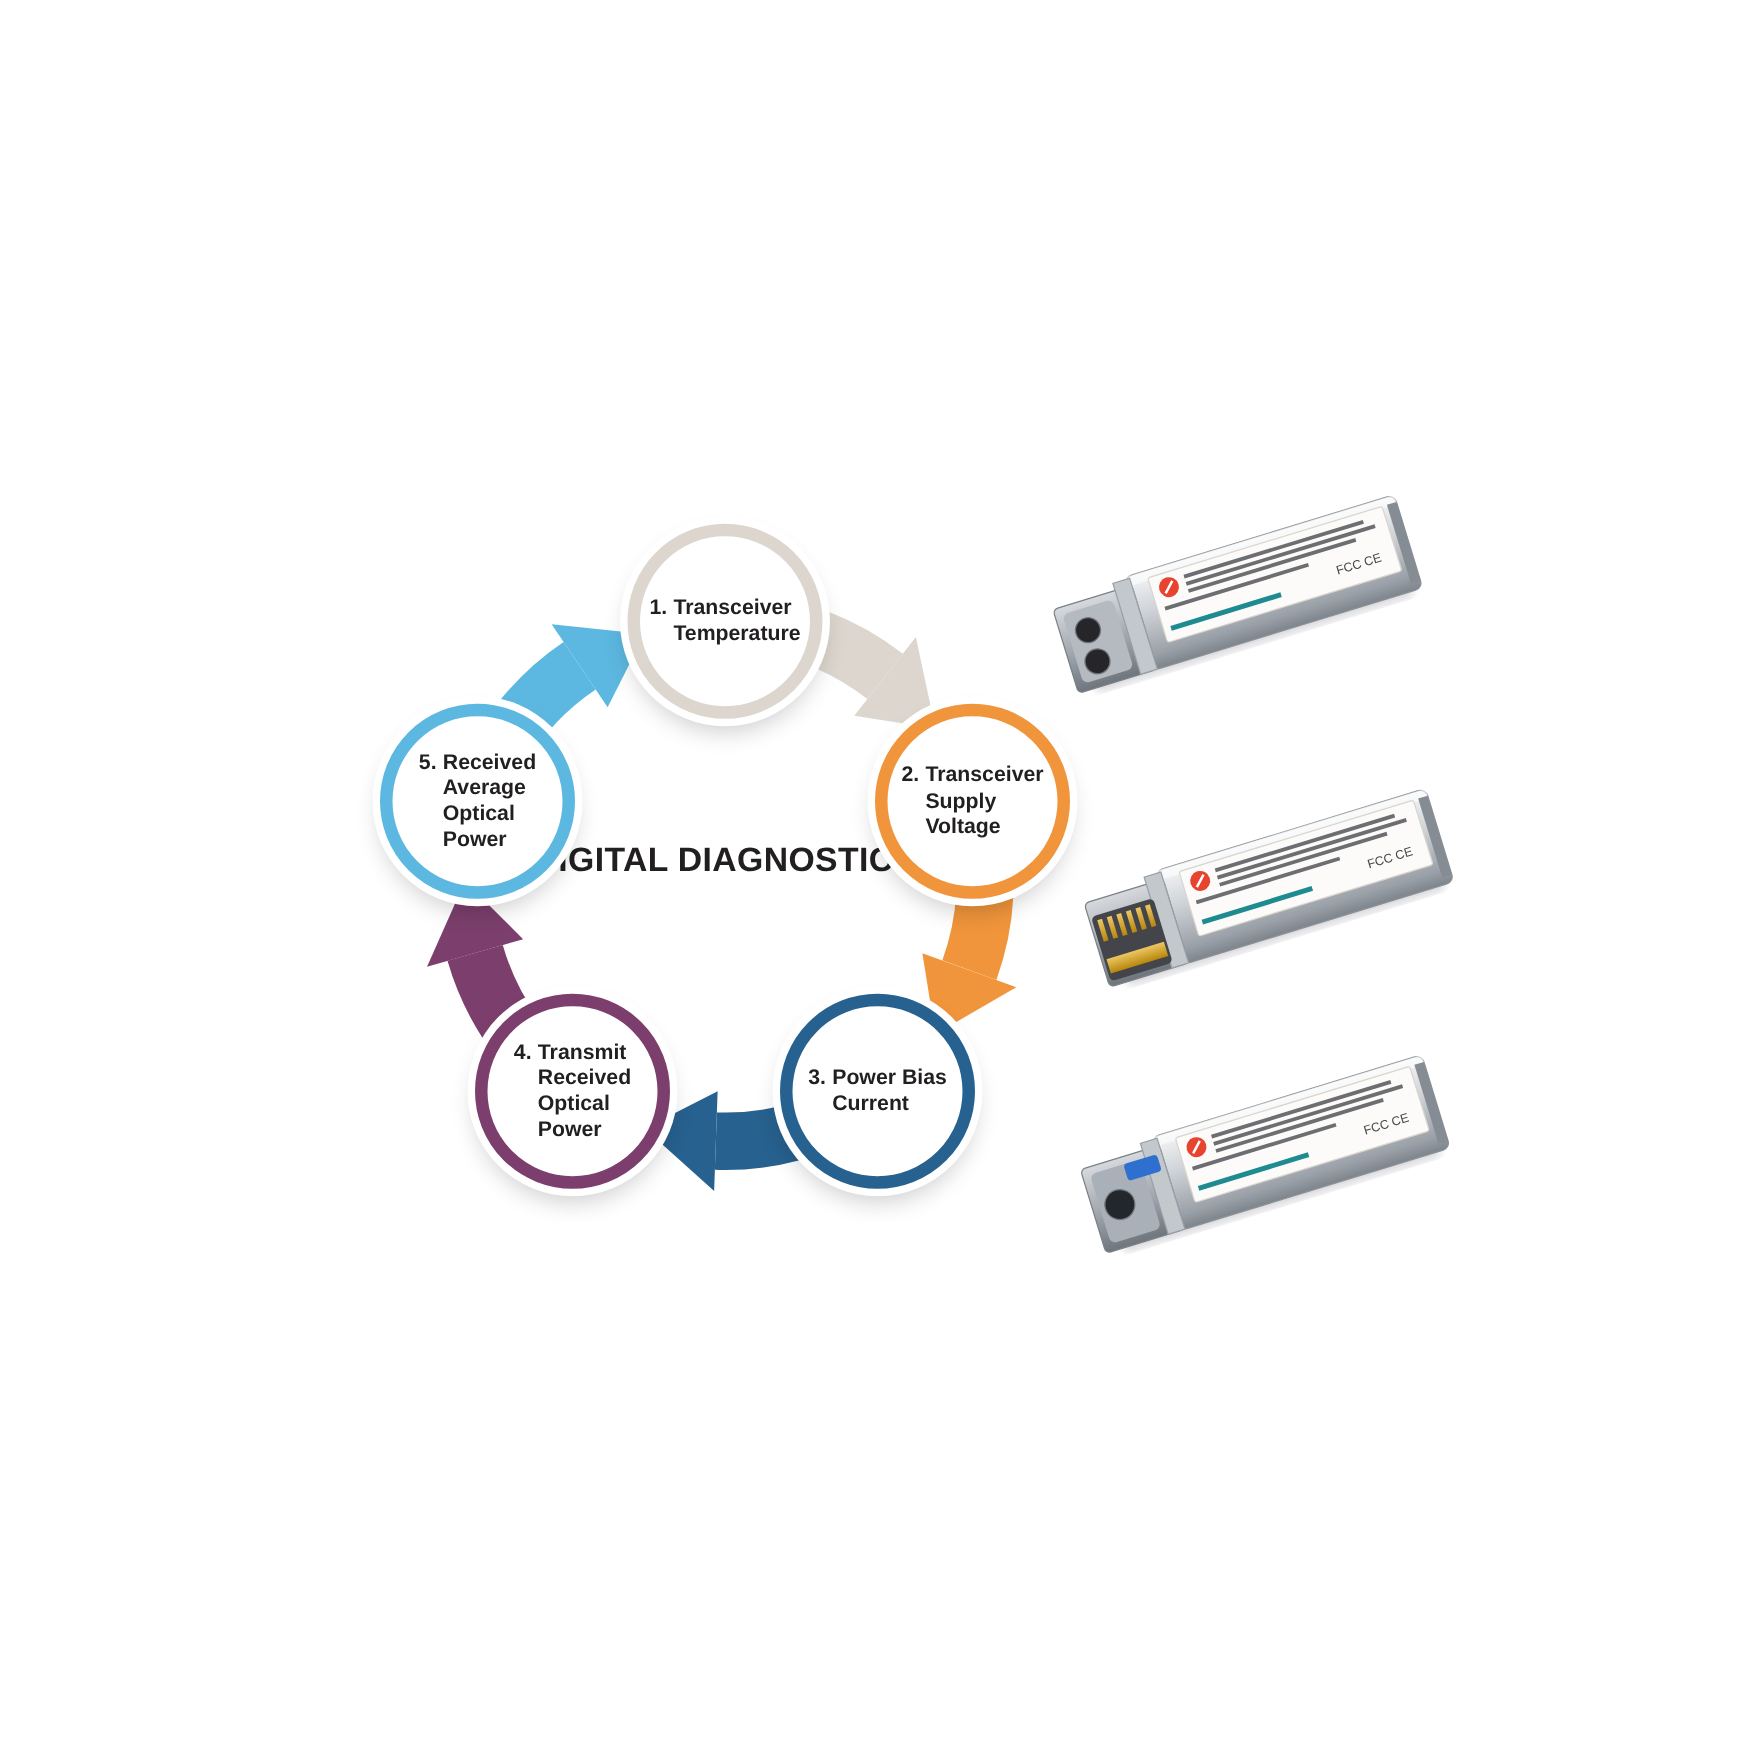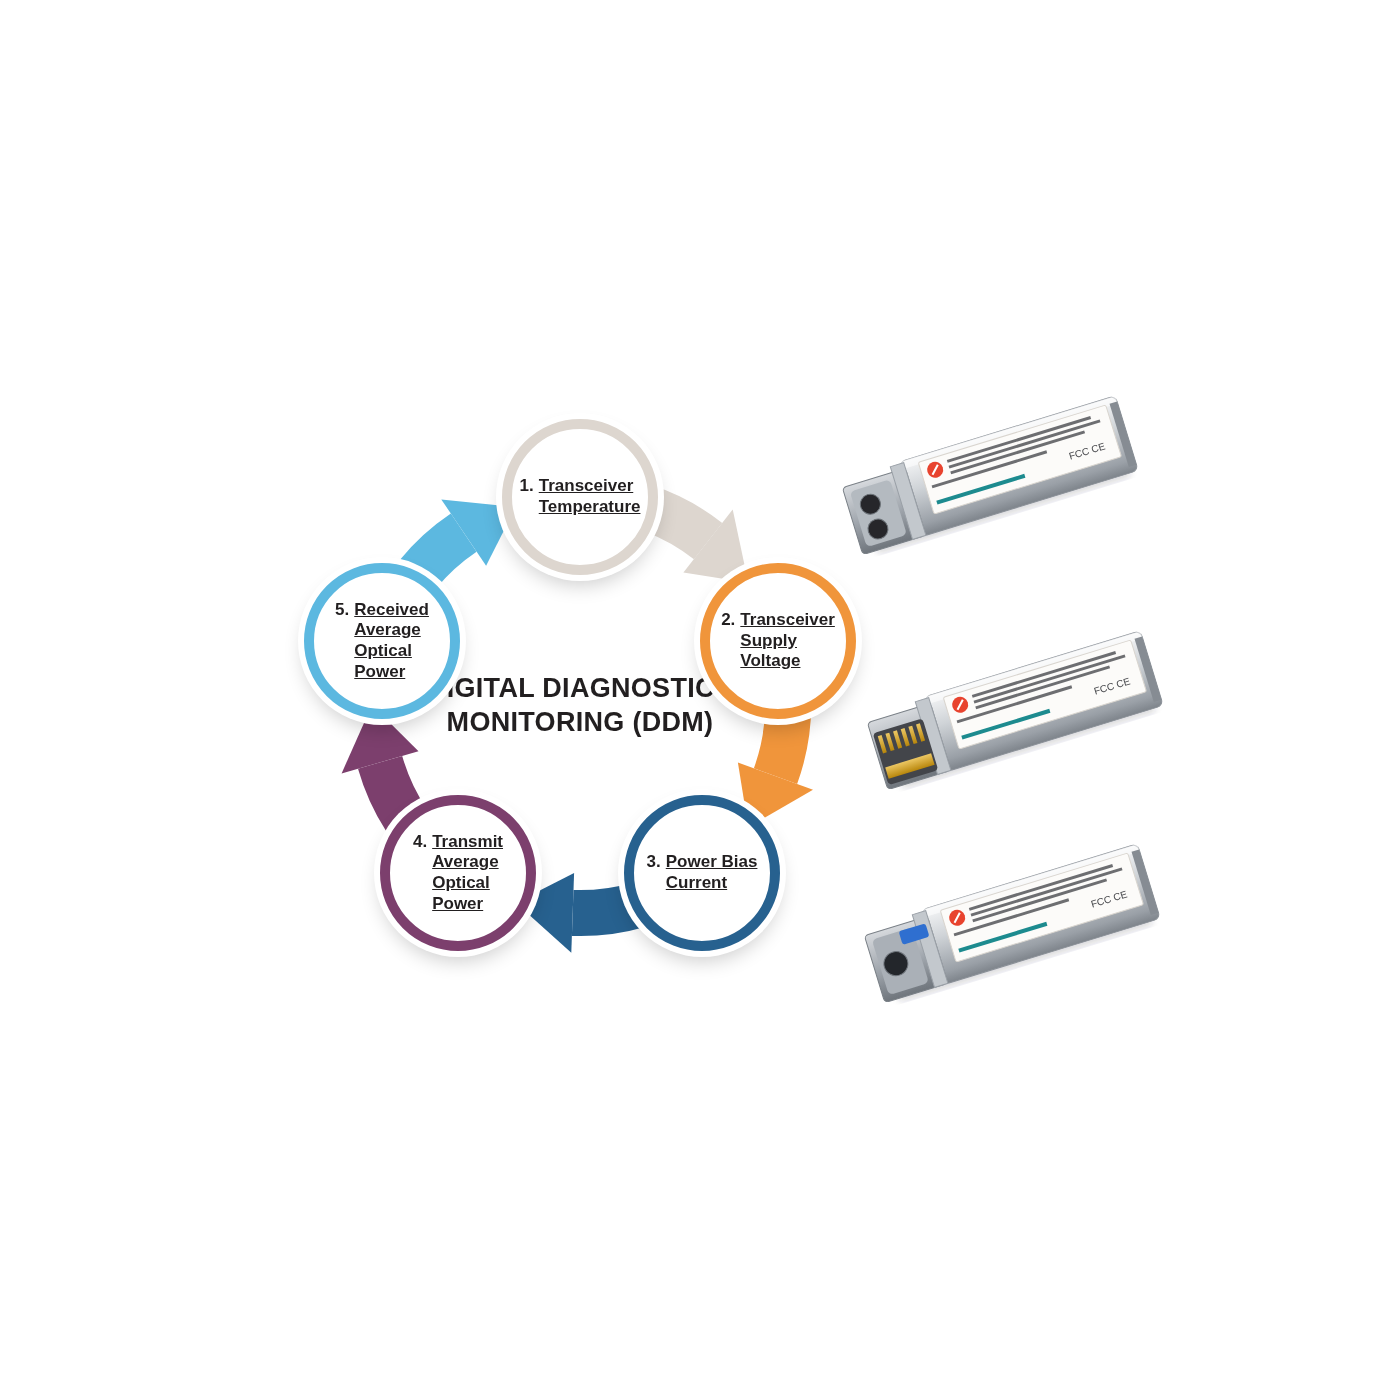--- a/index.html
+++ b/index.html
@@ -24,21 +24,21 @@
   .n1{border-color:#ddd6cf;left:502px;top:419px;}
   .n2{border-color:#f0953b;left:700px;top:563px;}
   .n3{border-color:#27618f;left:624px;top:795px;}
   .n4{border-color:#7c3f6d;left:380px;top:795px;}
   .n5{border-color:#5cb8e0;left:304px;top:563px;}
   .node-inner{
     display:flex;gap:5px;font-size:17px;font-weight:600;line-height:1.22;
     color:#221f20;text-align:left;max-width:126px;
   }
   .num{flex:0 0 auto;}
-  .lbl{white-space:pre-line;text-decoration:underline;}
+  .lbl{white-space:pre-line;}
   svg text{font-family:"Liberation Sans", sans-serif;}
 </style>
 </head>
 <body>
 
 <div class="canvas">
 
   <svg id="arrows" class="layer" viewBox="0 0 1400 1400">
 
     <path d="M 594.5 497.5 A 208 208 0 0 1 708.1 541.1" fill="none" stroke-width="46" stroke="#ddd6cf"></path>
@@ -151,21 +151,20 @@
       <rect x="0" y="8" width="66" height="70" rx="4" fill="url(#frontGrad)" stroke="#7a8087"></rect>
       <rect x="52" y="2" width="14" height="76" fill="#c3c8cd" stroke="#9aa0a7"></rect>
       <rect x="6" y="14" width="42" height="58" rx="5" fill="#aab0b7"></rect>
       <circle cx="22" cy="44" r="12" fill="#23262b" stroke="#70767d"></circle>
       <rect x="34" y="14" width="28" height="14" rx="3" fill="#2f6fd0"></rect>
     </g>
   </svg>
 
   <div class="center-title">
     <div>DIGITAL DIAGNOSTICS</div>
-    <div>MONITORING (DDM)</div>
   </div>
 
   <div class="node n1">
     <div class="node-inner">
       <span class="num">1.</span>
       <span class="lbl">Transceiver
 Temperature</span>
     </div>
   </div>
 
@@ -183,21 +182,21 @@
       <span class="num">3.</span>
       <span class="lbl">Power Bias
 Current</span>
     </div>
   </div>
 
   <div class="node n4">
     <div class="node-inner">
       <span class="num">4.</span>
       <span class="lbl">Transmit
-Average
+Received
 Optical
 Power</span>
     </div>
   </div>
 
   <div class="node n5">
     <div class="node-inner">
       <span class="num">5.</span>
       <span class="lbl">Received
 Average

